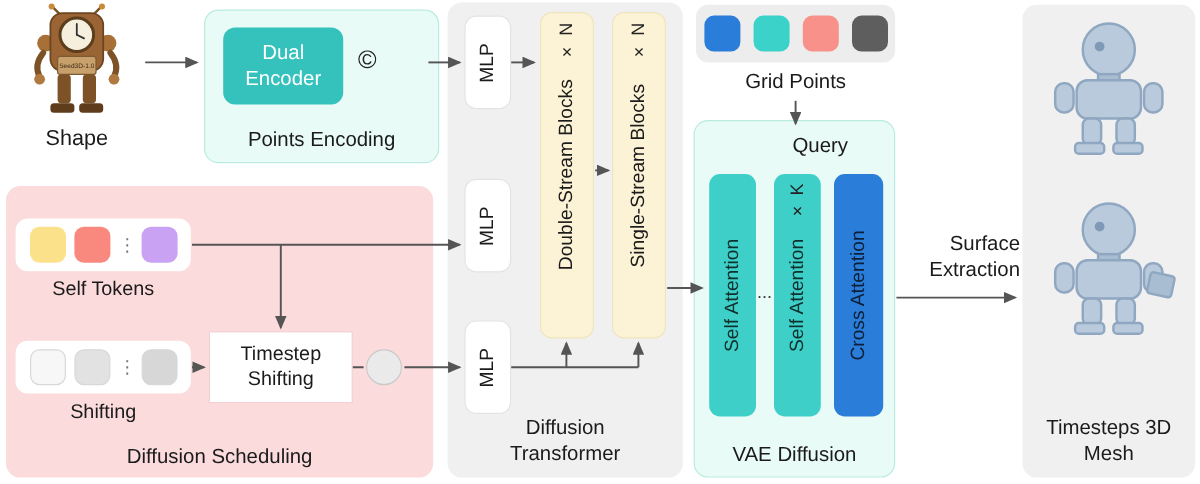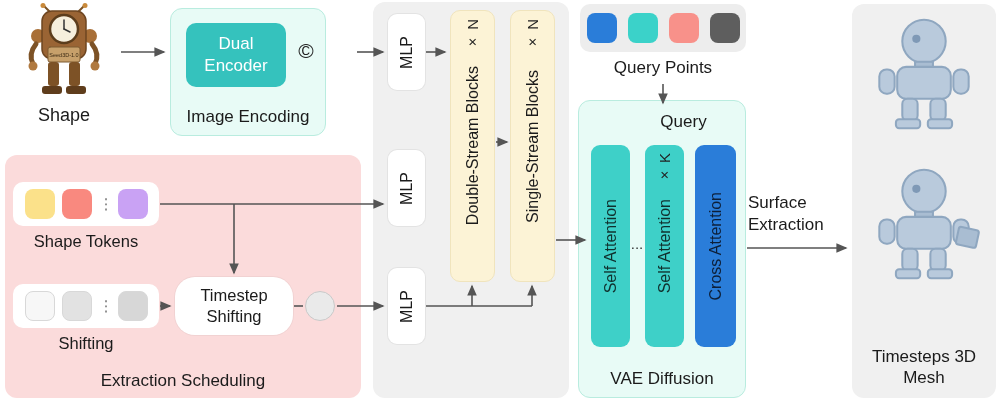--- a/index.html
+++ b/index.html
@@ -11,21 +11,21 @@
   .pink { background:#fbdbdb; }
   .gray { background:#f0f0f0; }
   .panel-title { position:absolute; left:0; right:0; bottom:8px; text-align:center; font-size:17px; line-height:1.25; color:#1b1b1b; }
   .vtext { writing-mode:vertical-rl; transform:rotate(180deg); white-space:nowrap; }
   .dual-encoder { background:#35c2bd; border-radius:10px; color:#fff; display:flex; align-items:center; justify-content:center; text-align:center; font-size:17px; line-height:1.3; padding:0 10px; }
   .token-pill { position:absolute; width:146px; height:44px; background:#fff; border-radius:10px; display:flex; align-items:center; justify-content:center; gap:7px; }
   .token { width:30px; height:30px; border-radius:8px; display:inline-block; }
   .token.bordered { border:1px solid #d8d8d8; }
   .tdots { font-size:15px; color:#777; width:12px; text-align:center; }
   .row-label { position:absolute; text-align:center; font-size:16.5px; }
-  .shift-box { position:absolute; background:#fff; border-radius:20px; display:flex; align-items:center; justify-content:center; text-align:center; font-size:16.5px; line-height:1.25; padding:0 14px; box-shadow:0 0 0 1px rgba(0,0,0,.04); }
+  .shift-box { position:absolute; background:#fff; border-radius:0; display:flex; align-items:center; justify-content:center; text-align:center; font-size:16.5px; line-height:1.25; padding:0 14px; box-shadow:0 0 0 1px rgba(0,0,0,.04); }
   .shift-circle { position:absolute; width:30px; height:30px; border-radius:50%; background:#eaeaea; border:1px solid #c9c9c9; }
   .mlp { position:absolute; width:37px; height:76px; background:#fff; border-radius:9px; display:flex; align-items:center; justify-content:center; font-size:16px; box-shadow:0 0 0 1px rgba(0,0,0,.05); }
   .stream { position:absolute; width:45px; height:272px; background:#fcf3d6; border:1px solid #f0e4bd; border-radius:10px; display:flex; align-items:center; justify-content:center; font-size:16px; }
   .tag-top { position:absolute; top:8px; left:0; right:0; display:flex; justify-content:center; font-size:15px; color:#222; }
   .grid-pill { background:#ededed; border-radius:10px; display:flex; align-items:center; justify-content:center; gap:11px; }
   .gtoken { width:30px; height:30px; border-radius:8px; }
   .attn { position:absolute; height:202px; border-radius:9px; display:flex; align-items:center; justify-content:center; font-size:16px; }
   .attn.teal { background:#3ed0c8; color:#10302d; }
   .attn.blue { background:#2a7dd9; color:#0d1f38; }
   .arrow-layer { position:absolute; inset:0; pointer-events:none; }
@@ -56,47 +56,47 @@
         <text x="56" y="55" font-size="5.5" text-anchor="middle" fill="#3c2a14">Seed3D-1.0</text>
         <rect x="40" y="60" width="11" height="24" rx="3" fill="#7d5226"></rect>
         <rect x="61" y="60" width="11" height="24" rx="3" fill="#7d5226"></rect>
         <rect x="34" y="84" width="20" height="8" rx="3" fill="#5f3d1c"></rect>
         <rect x="58" y="84" width="20" height="8" rx="3" fill="#5f3d1c"></rect>
       </g>
     </svg>
   </div>
   <div class="abs" style="left:4px; top:105px; width:120px; text-align:center; font-size:18px;">Shape</div>
 
-  <div class="panel mint" style="left:170px; top:8px; width:156px; height:128px;">
+  <div class="panel mint" style="left:170px; top:8px; width:196px; height:128px;">
     <div class="abs dual-encoder" style="left:15px; top:14px; width:100px; height:64px;">
       <span>Dual Encoder</span>
     </div>
     <div class="abs" style="left:120px; top:30px; width:30px; text-align:center; font-size:21px; color:#222;">©</div>
     <div class="panel-title"></div>
-    <div class="panel-title">Image Encoding</div>
+    <div class="panel-title">Points Encoding</div>
   </div>
 
   <div class="panel pink" style="left:5px; top:155px; width:356px; height:243px;">
     <div class="token-pill" style="left:8px; top:27px;">
       <span class="token" style="background: rgb(251, 225, 138);"></span>
       <span class="token" style="background: rgb(249, 137, 127);"></span>
       <span class="tdots">⋮</span>
       <span class="token" style="background: rgb(201, 162, 244);"></span>
     </div>
-    <div class="row-label" style="left:8px; top:77px; width:146px;">Shape Tokens</div>
+    <div class="row-label" style="left:8px; top:77px; width:146px;">Self Tokens</div>
     <div class="token-pill" style="left:8px; top:129px;">
       <span class="token bordered" style="background: rgb(247, 247, 247);"></span>
       <span class="token bordered" style="background: rgb(226, 226, 226);"></span>
       <span class="tdots">⋮</span>
       <span class="token bordered" style="background: rgb(215, 215, 215);"></span>
     </div>
     <div class="row-label" style="left:8px; top:179px; width:146px;">Shifting</div>
     <div class="shift-box" style="left:170px; top:122px; width:118px; height:58px;">Timestep Shifting</div>
     <div class="shift-circle" style="left:300px; top:136px;"></div>
-    <div class="panel-title" style="bottom:7px;">Extraction Scheduling</div>
+    <div class="panel-title" style="bottom:7px;">Diffusion Scheduling</div>
   </div>
 
   <div class="panel gray" style="left:373px; top:2px; width:196px; height:396px;">
     <div class="mlp" style="left:15px; top:12px;">
       <span class="vtext">MLP</span>
     </div>
     <div class="mlp" style="left:15px; top:148px;">
       <span class="vtext">MLP</span>
     </div>
     <div class="mlp" style="left:15px; top:266px;">
@@ -107,49 +107,50 @@
           <span class="vtext">× N</span>
         </span>
       <span class="vtext">Double-Stream Blocks</span>
     </div>
     <div class="stream" style="left:137px; top:8px;">
       <span class="tag-top">
           <span class="vtext">× N</span>
         </span>
       <span class="vtext">Single-Stream Blocks</span>
     </div>
+    <div class="panel-title" style="padding:0 40px; bottom:10px;">Diffusion Transformer</div>
   </div>
 
   <div class="abs grid-pill" style="left:580px; top:4px; width:166px; height:48px;">
     <span class="gtoken" style="background: rgb(42, 125, 217);"></span>
     <span class="gtoken" style="background: rgb(59, 210, 201);"></span>
     <span class="gtoken" style="background: rgb(248, 145, 138);"></span>
     <span class="gtoken" style="background: rgb(94, 94, 94);"></span>
   </div>
-  <div class="abs" style="left:580px; top:58px; width:166px; text-align:center; font-size:17px;">Query Points</div>
+  <div class="abs" style="left:580px; top:58px; width:166px; text-align:center; font-size:17px;">Grid Points</div>
 
   <div class="panel mint" style="left:578px; top:100px; width:168px; height:298px;">
     <div class="abs" style="left:0; right:0; top:11px; text-align:center; font-size:17px;padding-left:43px;">Query</div>
     <div class="attn teal" style="left:12px; top:44px; width:39px;">
       <span class="vtext">Self Attention</span>
     </div>
     <div class="abs" style="left:46px; top:134px; width:24px; text-align:center; font-size:15px; color:#333;">...</div>
     <div class="attn teal" style="left:66px; top:44px; width:39px;">
       <span class="tag-top">
           <span class="vtext">× K</span>
         </span>
       <span class="vtext">Self Attention</span>
     </div>
     <div class="attn blue" style="left:116px; top:44px; width:41px;">
       <span class="vtext">Cross Attention</span>
     </div>
     <div class="panel-title">VAE Diffusion</div>
   </div>
 
-  <div class="abs" style="left:748px; top:192px; width:102px; text-align:left; font-size:17px; line-height:1.3;">Surface Extraction</div>
+  <div class="abs" style="left:748px; top:192px; width:102px; text-align:right; font-size:17px; line-height:1.3;">Surface Extraction</div>
 
   <div class="panel gray" style="left:852px; top:4px; width:144px; height:394px;">
     <div class="abs" style="left:8px; top:8px;">
       <svg viewBox="0 0 100 94" width="128" height="120">
         <g fill="#b9cadc" stroke="#8fa7c0" stroke-width="1.6">
           <circle cx="50" cy="23" r="17"></circle>
           <circle cx="44" cy="21" r="3.2" fill="#7f99b6" stroke="none"></circle>
           <rect x="43" y="39" width="14" height="5" fill="#a9bdd2"></rect>
           <rect x="29" y="43" width="42" height="25" rx="7"></rect>
           <rect x="15" y="45" width="12" height="19" rx="5.5"></rect>

